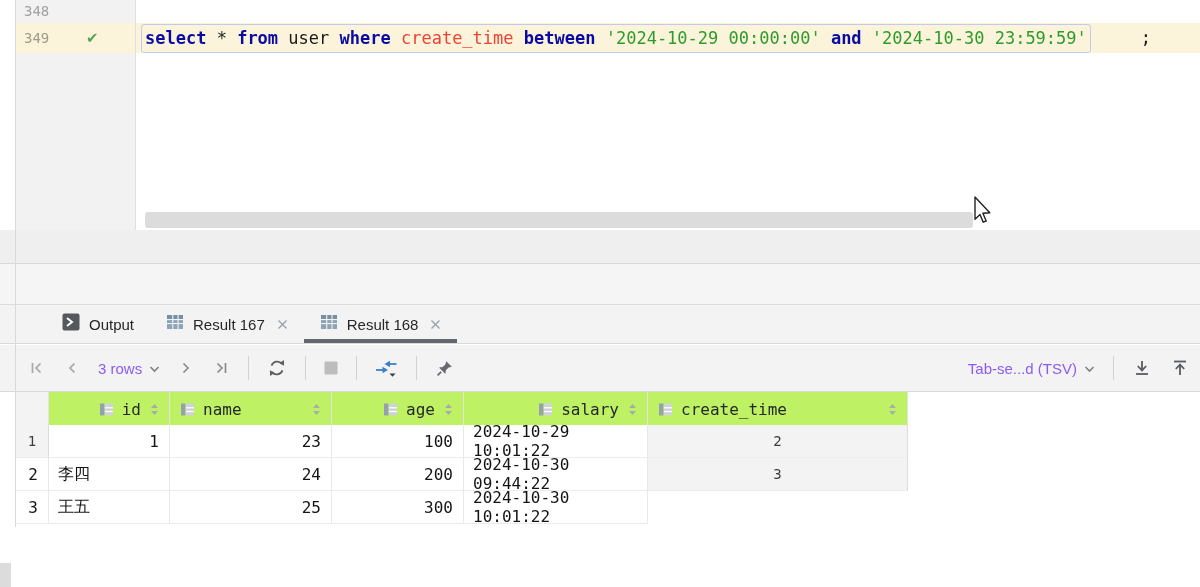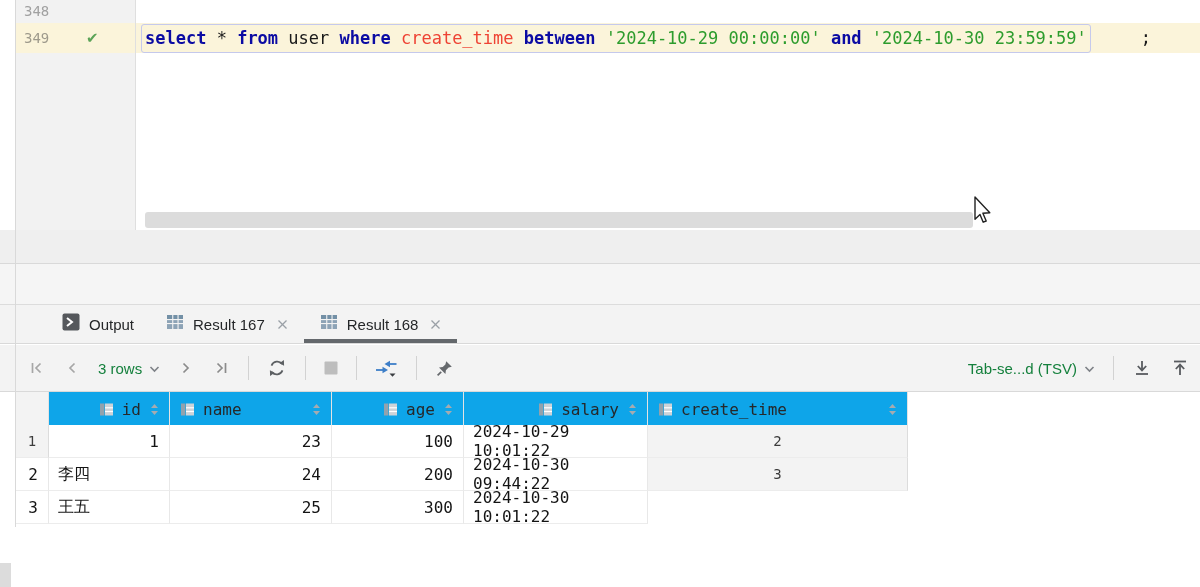--- a/index.html
+++ b/index.html
@@ -42,28 +42,28 @@
   .tab .close{display:flex;align-items:center;margin-left:3px;}
   .tab.active::after{content:"";position:absolute;left:0;right:0;bottom:0;height:4px;background:#64686C;}
 
   
   #toolbar{position:absolute;left:0;top:345px;width:1200px;height:47px;background:#F3F3F3;
            border-bottom:1px solid #D9D9D9;display:flex;align-items:center;gap:18px;
            padding:0 10px 0 28px;box-sizing:border-box;}
   .tbtn{display:flex;align-items:center;justify-content:center;}
   .tsep{width:1px;height:24px;background:#D2D2D2;}
   .drop{display:flex;align-items:center;gap:7px;}
-  .drop-label{font-size:15px;color:#15803d;}
+  .drop-label{font-size:15px;color:#8b5cf6;}
   #tb-spacer{flex:1;}
 
   
   #grid{position:absolute;left:16px;top:392px;display:grid;
         grid-template-columns:33px 121px 162px 132px 184px 260px;
         grid-auto-rows:33px;background:#fff;}
-  .hcell{height:36px;box-sizing:border-box;background:#0ea5e9;border-bottom:1px solid #D6D6D6;
+  .hcell{height:36px;box-sizing:border-box;background:#bef264;border-bottom:1px solid #D6D6D6;
          border-right:1px solid #E3E3E3;display:flex;align-items:center;
          font-family:"DejaVu Sans Mono","Liberation Mono",monospace;font-size:16px;color:#26282A;}
   .hcell .hicon{margin-right:8px;display:flex;}
   .hcell .sort{display:flex;}
   .hcorner{background:#F3F3F3;}
   .hright{justify-content:flex-end;padding-right:10px;}
   .hright .sort{margin-left:9px;}
   .hleft{padding:0 10px;text-align:center;}
   .hleft .sort{margin-left:auto;}
   .gcell{box-sizing:border-box;border-bottom:1px solid #ECECEC;border-right:1px solid #E8E8E8;

